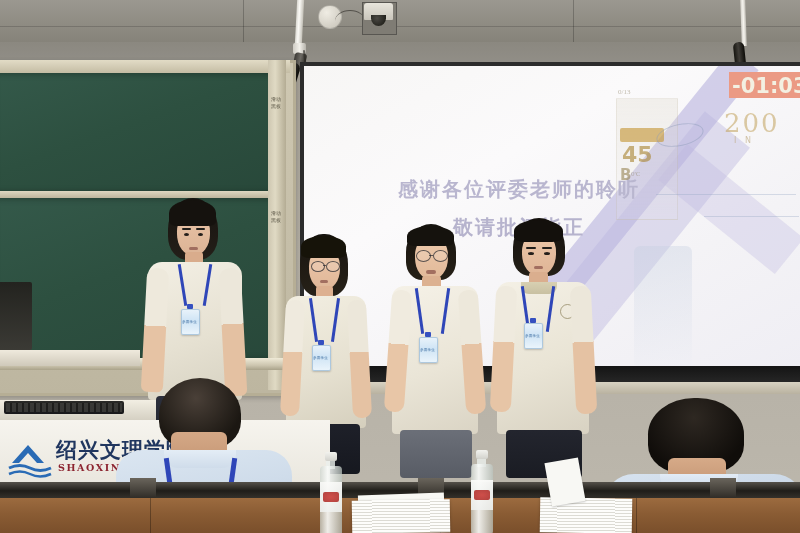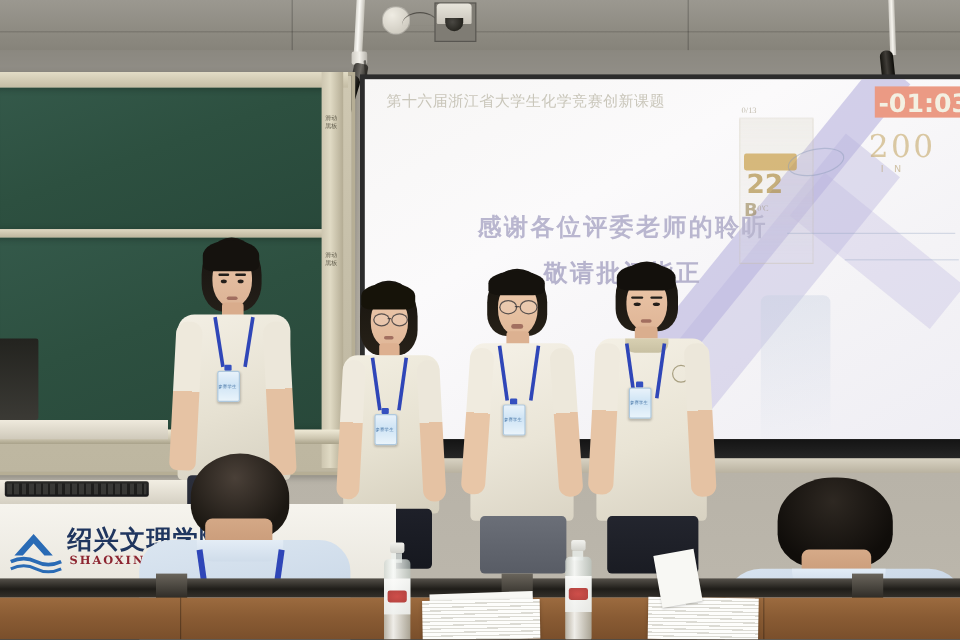--- a/index.html
+++ b/index.html
@@ -250,31 +250,30 @@
   <div class="screen-outer"></div>
   <div class="screen">
 
     <div class="band b2"></div>
     <div class="band b1"></div>
     <div class="band b3"></div>
 
     <div class="art art-box" style="position:absolute"></div>
     <div class="art-small" style="left:314px;top:22px;">0/13</div>
     <div class="art-tag"></div>
-    <div class="art-25">22</div>
+    <div class="art-25">45</div>
     <div class="art-b">B</div>
     <div class="art-small" style="left:299px;top:104px;margin-left:28px;">0'C</div>
     <div class="art-ellipse"></div>
     <div class="art-100">200</div>
     <div class="art-in">I N</div>
     <div class="art-bottle"></div>
     <div class="art-line" style="left:352px;top:128px;width:140px;"></div>
     <div class="art-line" style="left:400px;top:150px;width:95px;"></div>
 
-    <div class="slide-header">第十六届浙江省大学生化学竞赛创新课题</div>
     <div class="slide-title">感谢各位评委老师的聆听</div>
     <div class="slide-sub">敬请批评指正</div>
 
     <div class="timer-box"></div>
     <div class="timer-text">-01:03</div>
   </div>
   <div class="screen-bottom-bar"></div>
   <div class="screen-ledge"></div>
 
   <div class="podium-monitor"></div>

